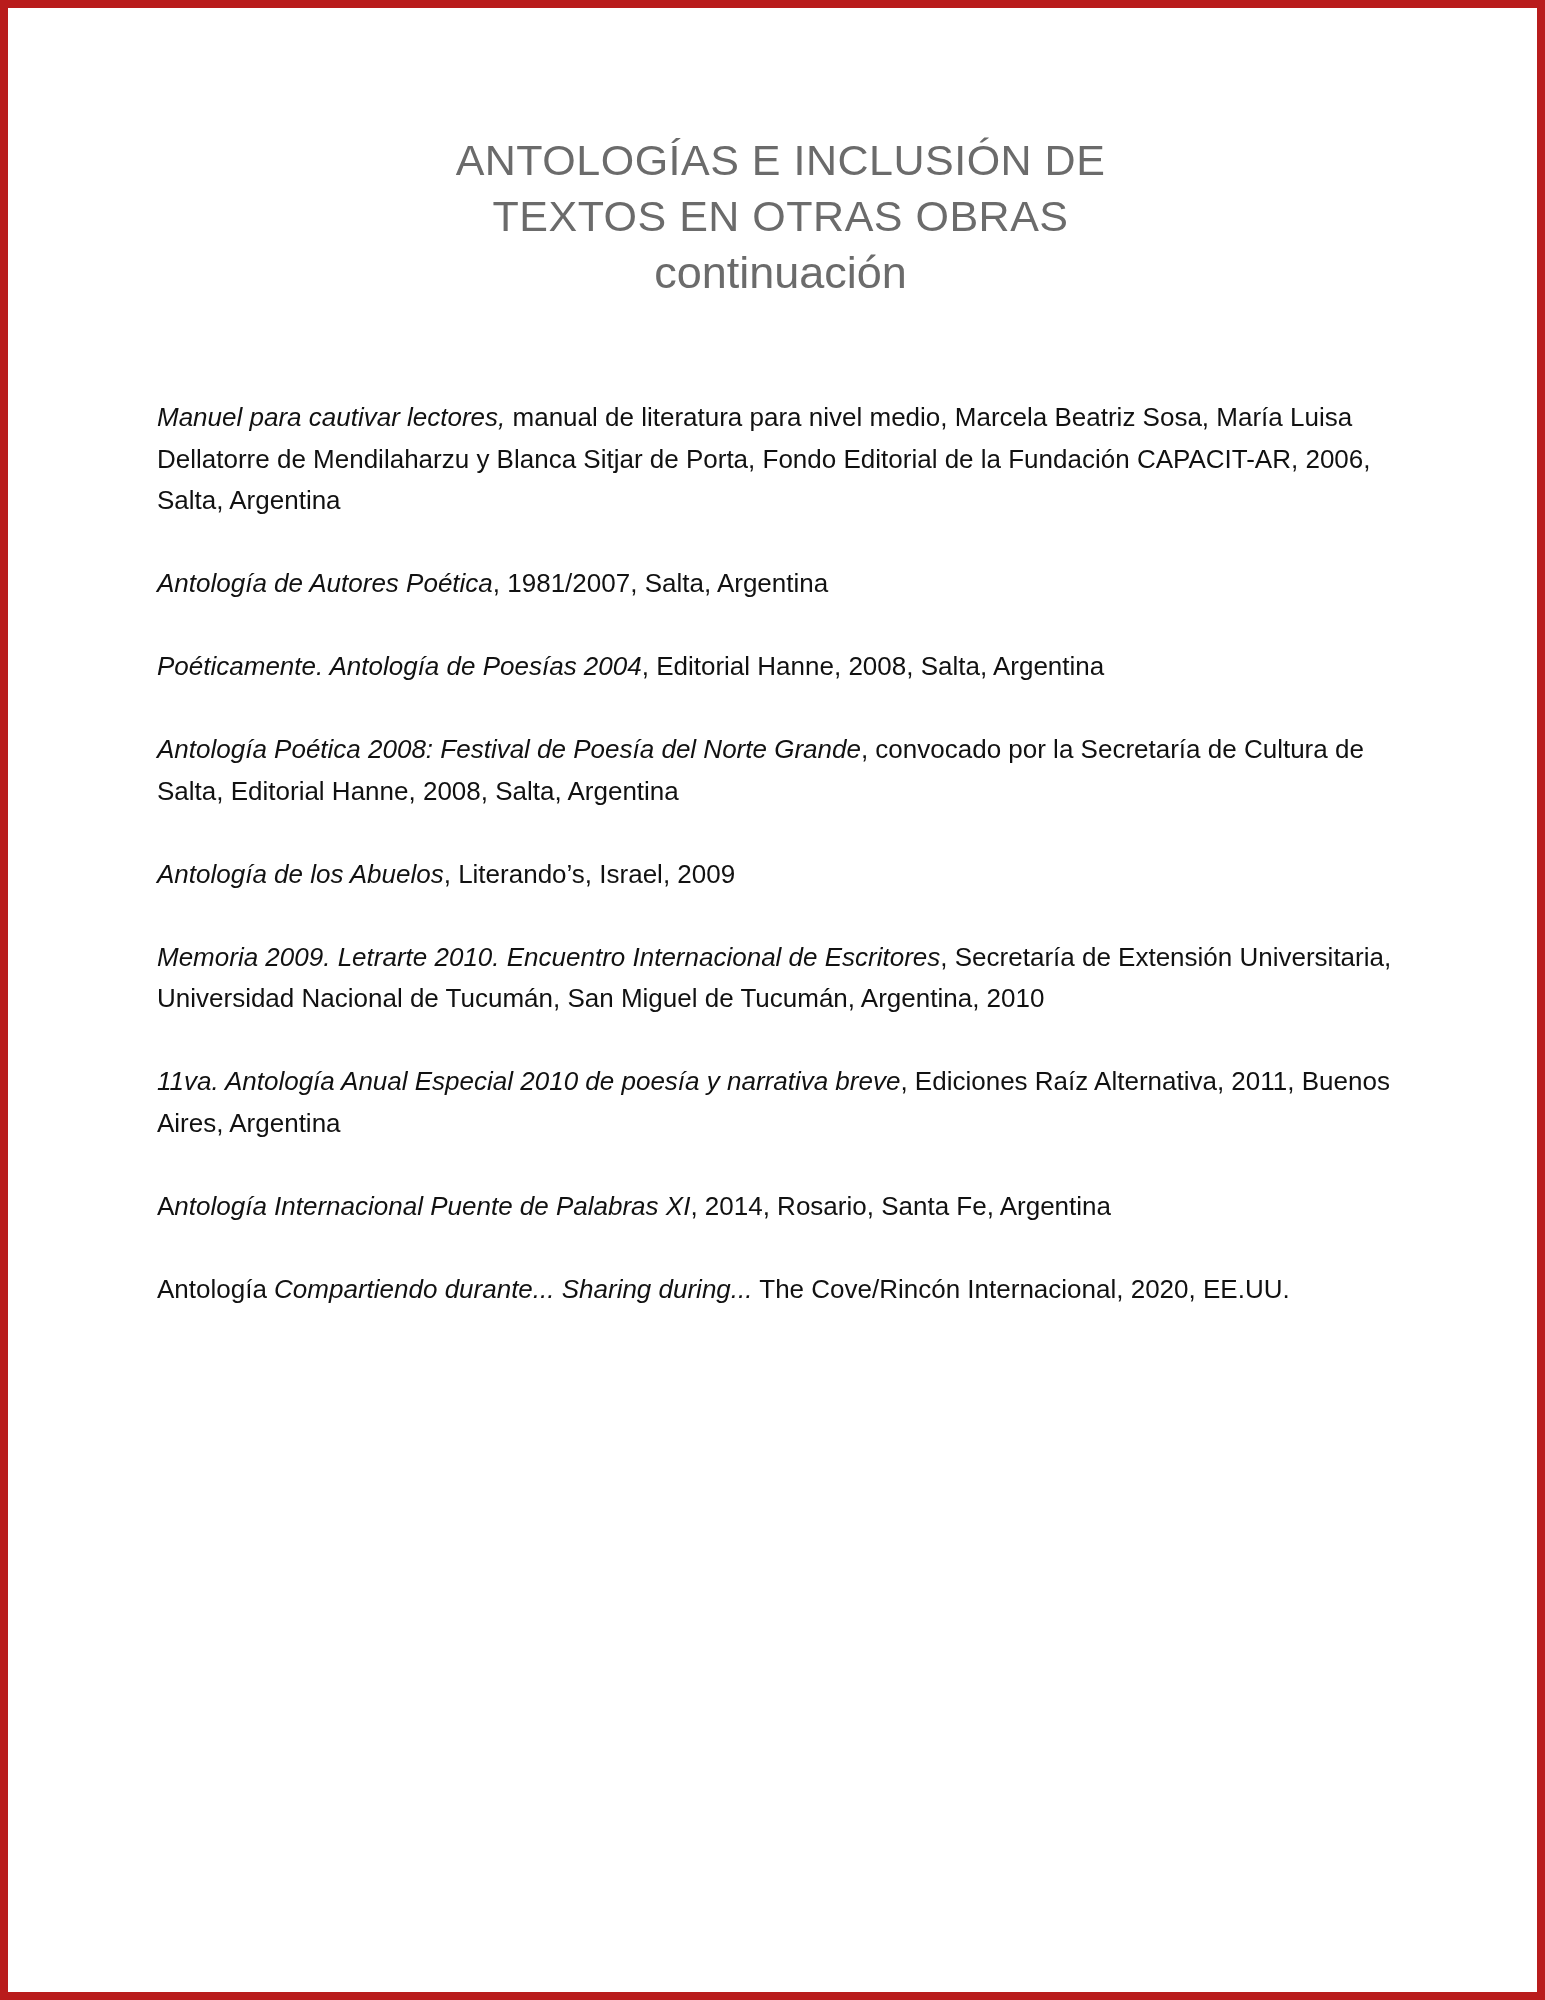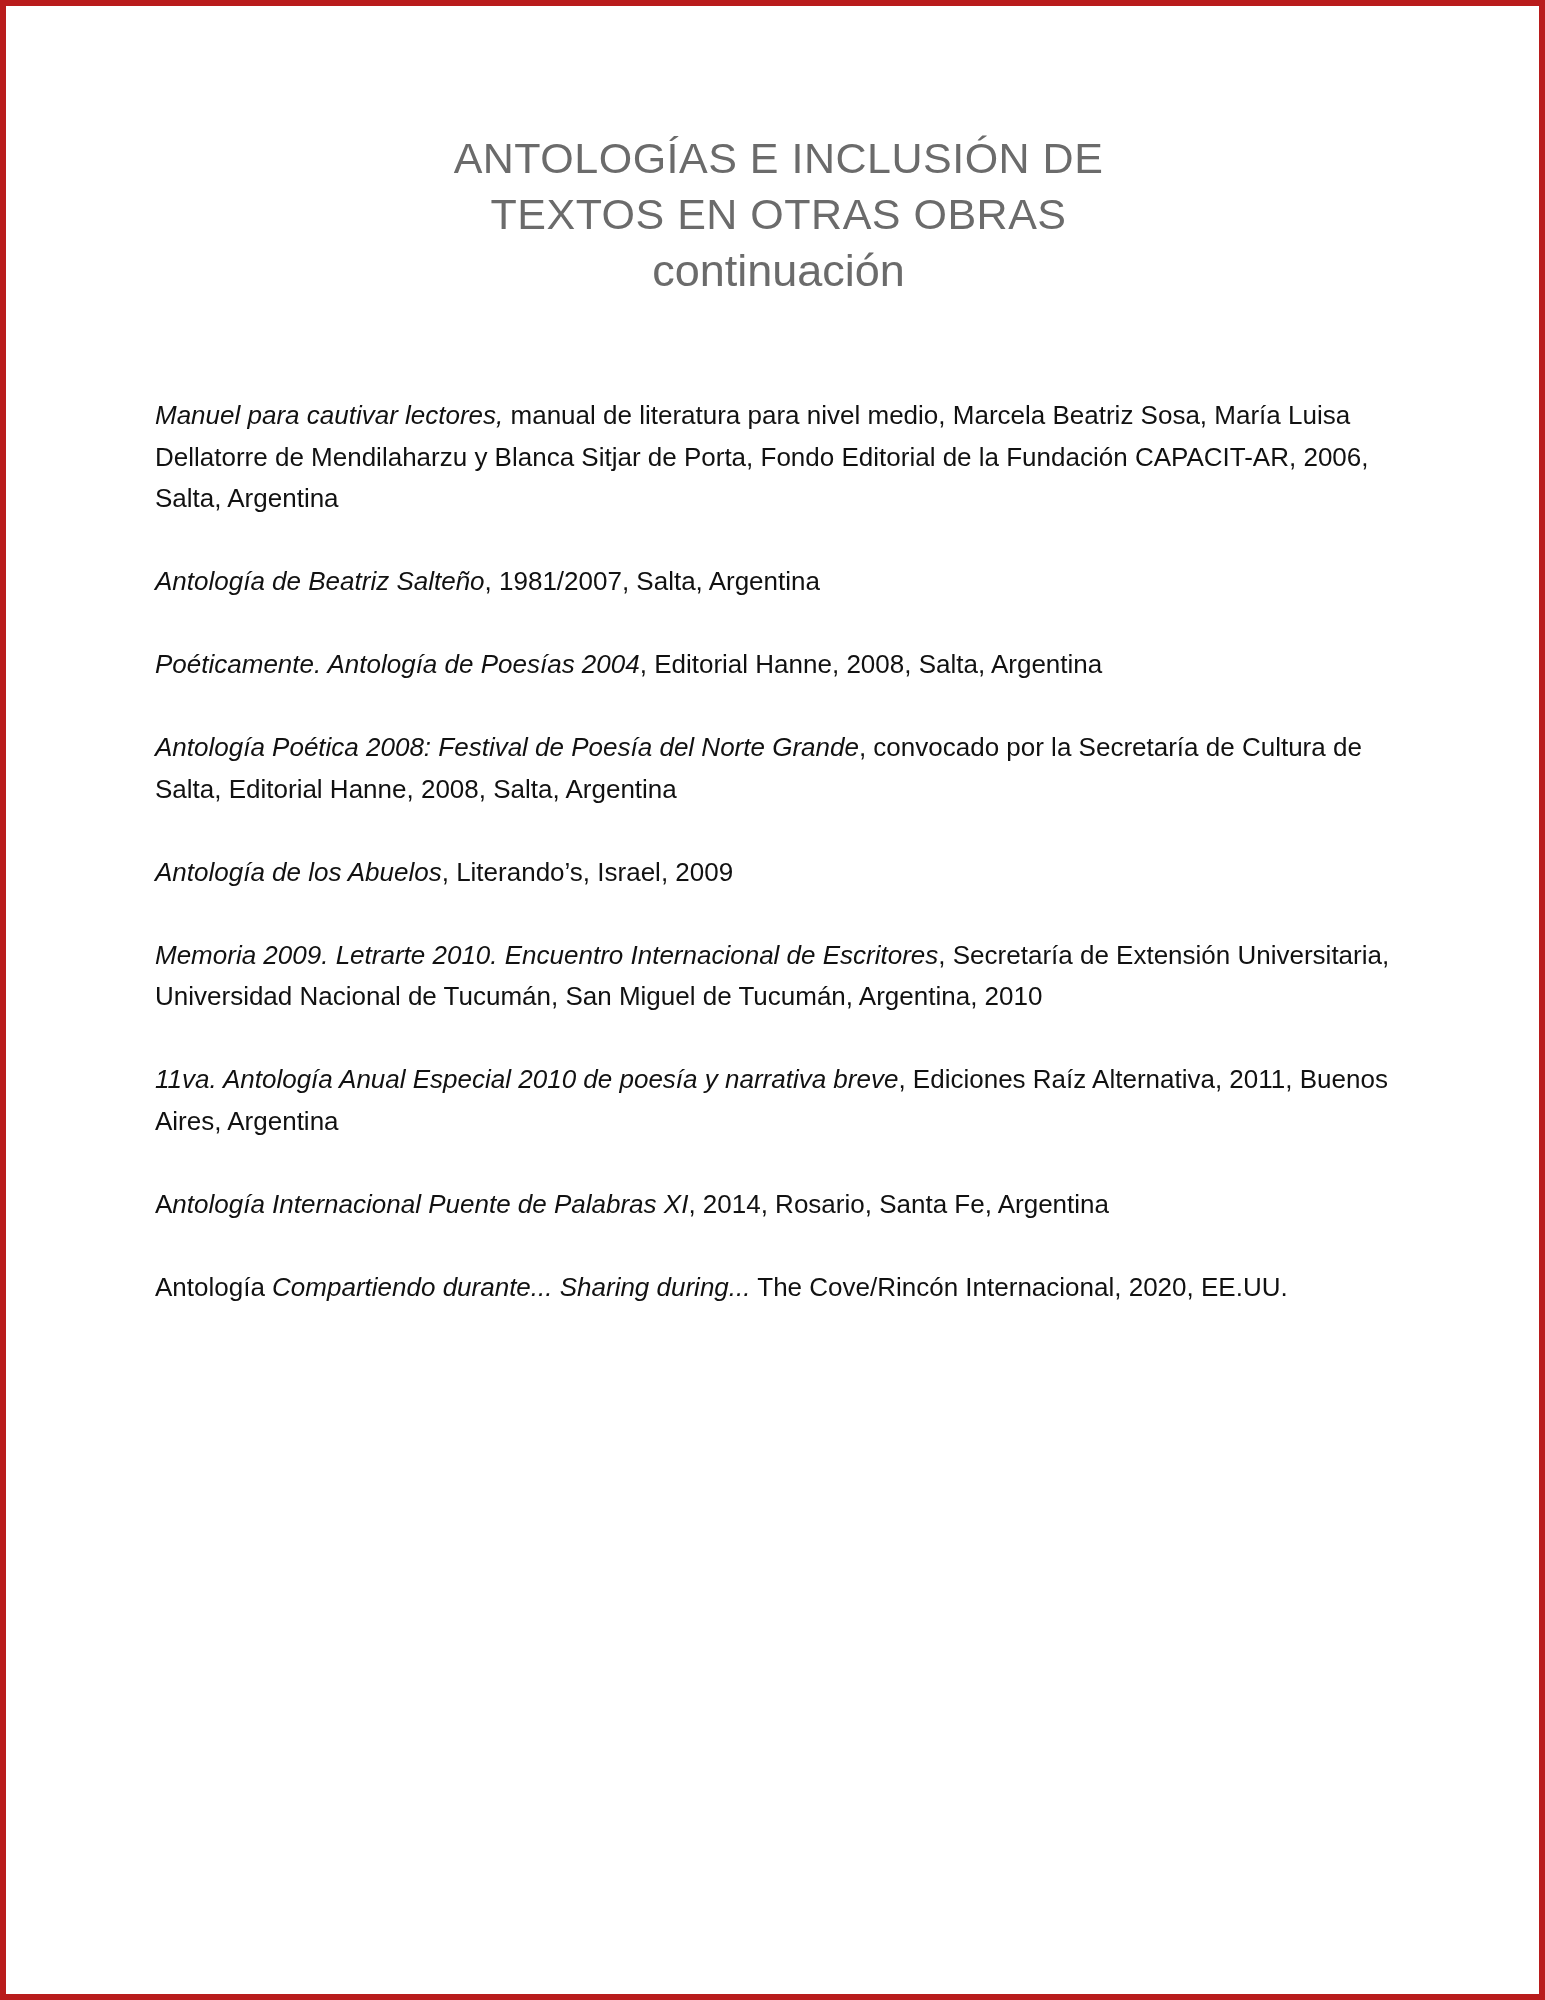--- a/index.html
+++ b/index.html
@@ -12,21 +12,21 @@
       height: 2000px;
       position: relative;
       overflow: hidden;
     }
     .page-frame {
       position: absolute;
       left: 0; top: 0;
       width: 1545px;
       height: 2000px;
       box-sizing: border-box;
-      border: 6px solid #b91c1c;
+      border: 8px solid #b91c1c;
       background: #ffffff;
     }
     .title-block {
       position: absolute;
       left: 0;
       top: 124px;
       width: 1545px;
       text-align: center;
       color: #6b6b6b;
       font-family: "DejaVu Sans", sans-serif;
@@ -71,21 +71,21 @@
 <div class="page-frame">
 
   <div class="title-block">
     <span class="title-line">ANTOLOGÍAS E INCLUSIÓN DE</span>
     <span class="title-line">TEXTOS EN OTRAS OBRAS</span>
     <span class="title-sub">continuación</span>
   </div>
 
   <div class="entries">
     <p class="entry"><span></span><em>Manuel para cautivar lectores,</em><span> manual de literatura para nivel medio, Marcela Beatriz Sosa, María Luisa Dellatorre de Mendilaharzu y Blanca Sitjar de Porta, Fondo Editorial de la Fundación CAPACIT-AR, 2006, Salta, Argentina</span></p>
-    <p class="entry"><span></span><em>Antología de Beatriz Salteño</em><span>, 1981/2007, Salta, Argentina</span></p>
+    <p class="entry"><span></span><em>Antología de Autores Poética</em><span>, 1981/2007, Salta, Argentina</span></p>
     <p class="entry"><span></span><em>Poéticamente. Antología de Poesías 2004</em><span>, Editorial Hanne, 2008, Salta, Argentina</span></p>
     <p class="entry"><span></span><em>Antología Poética 2008: Festival de Poesía del Norte Grande</em><span>, convocado por la Secretaría de Cultura de Salta, Editorial Hanne, 2008, Salta, Argentina</span></p>
     <p class="entry"><span></span><em>Antología de los Abuelos</em><span>, Literando’s, Israel, 2009</span></p>
     <p class="entry"><span></span><em>Memoria 2009. Letrarte 2010. Encuentro Internacional de Escritores</em><span>, Secretaría de Extensión Universitaria, Universidad Nacional de Tucumán, San Miguel de Tucumán, Argentina, 2010</span></p>
     <p class="entry"><span></span><em>11va. Antología Anual Especial 2010 de poesía y narrativa breve</em><span>, Ediciones Raíz Alternativa, 2011, Buenos Aires, Argentina</span></p>
     <p class="entry"><span>A</span><em>ntología Internacional Puente de Palabras XI</em><span>, 2014, Rosario, Santa Fe, Argentina</span></p>
     <p class="entry"><span>Antología </span><em>Compartiendo durante... Sharing during...</em><span> The Cove/Rincón Internacional, 2020, EE.UU.</span></p>
   </div>
 
 </div>

